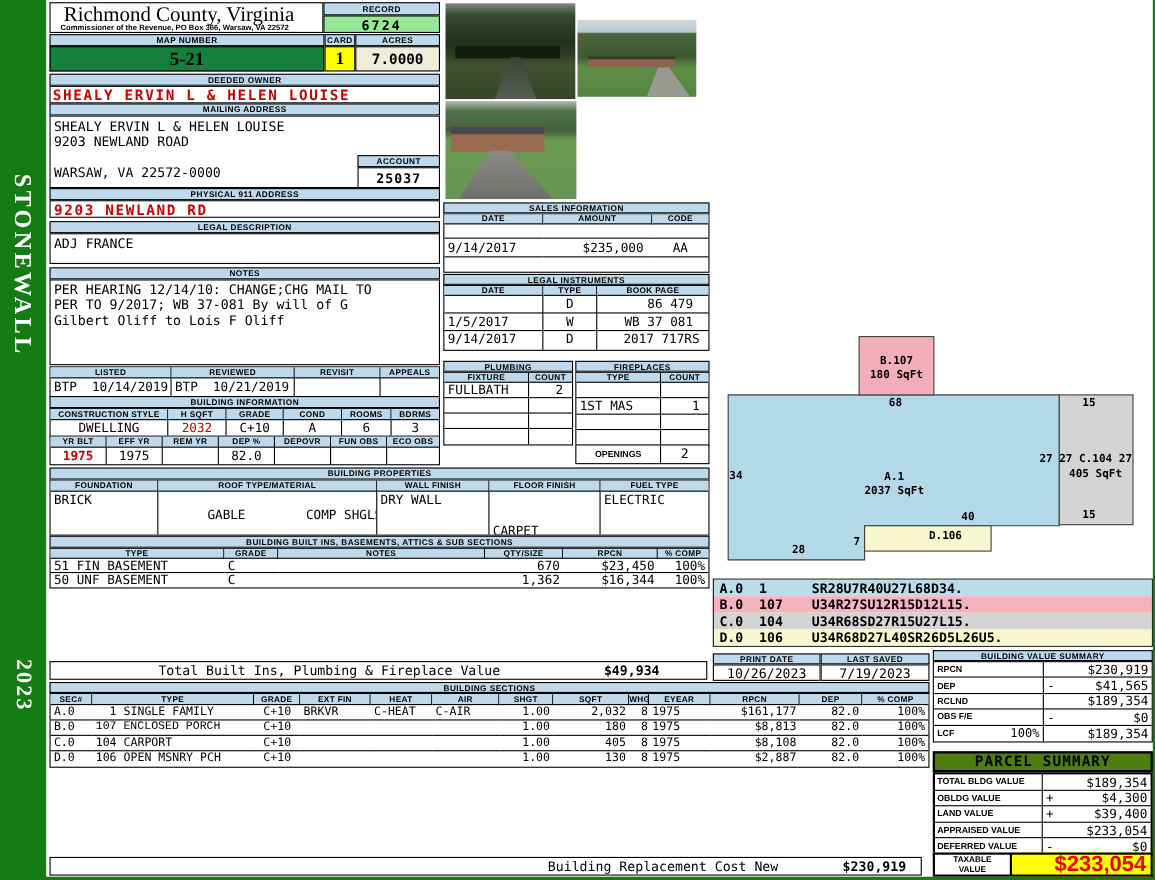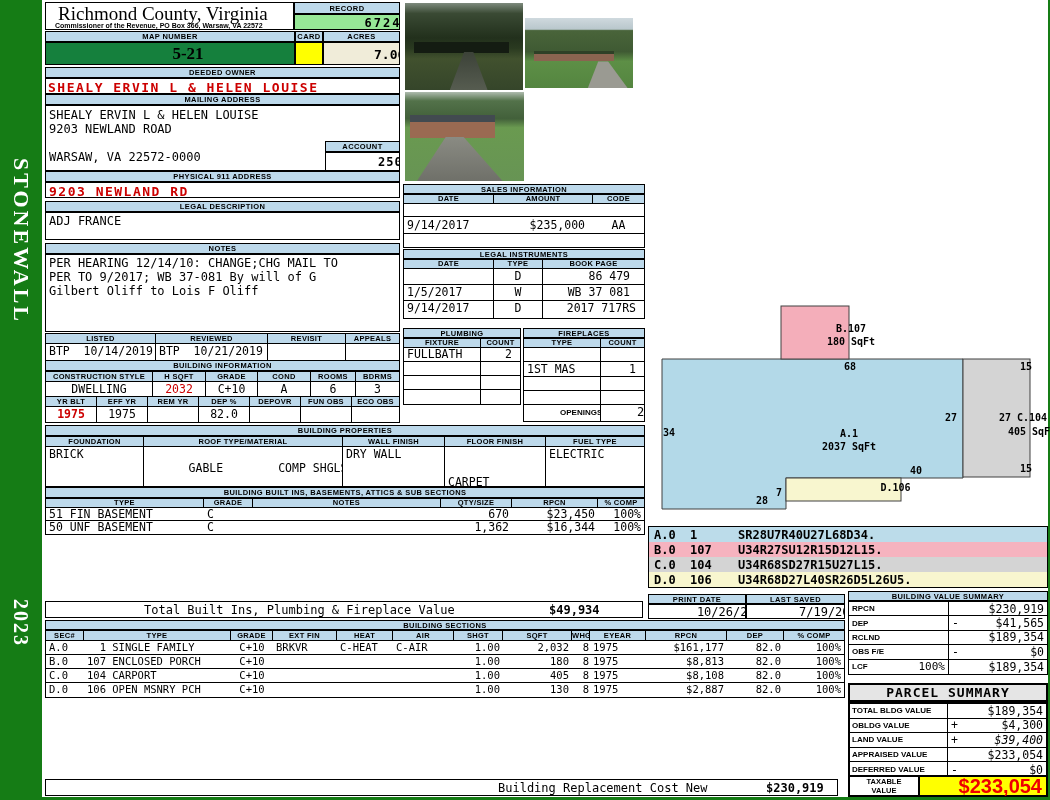--- a/index.html
+++ b/index.html
@@ -6,21 +6,21 @@
   body{width:1050px;height:800px;background:#157c15;position:relative;overflow:hidden;
        font-family:"Liberation Sans",sans-serif;}
   .page{position:absolute;left:42px;top:0;width:1006px;height:797px;background:#fff;}
   .abs{position:absolute;box-sizing:border-box;}
   .bar{position:absolute;box-sizing:border-box;background:#bdd9eb;border:1px solid #000;
        font:bold 7.5px "Liberation Sans",sans-serif;text-align:center;letter-spacing:.4px;overflow:hidden;}
   .bx{position:absolute;box-sizing:border-box;border:1px solid #000;background:#fff;overflow:hidden;}
   .t{position:absolute;font:12px "DejaVu Sans Mono",monospace;white-space:pre;color:#000;}
   .b{font-weight:bold;}
   .rd{color:#cc0000;font-weight:bold;}
-  .ctr{text-align:center;padding-left:36px;}
+  .ctr{text-align:center;}
   .vtext{position:absolute;writing-mode:vertical-rl;color:#fff;
          font-family:"Liberation Serif",serif;font-weight:bold;text-align:center;}
   .g{display:grid;position:absolute;box-sizing:border-box;border:1px solid #000;background:#fff;}
   .g>div{box-sizing:border-box;overflow:hidden;}
   .th{background:#bdd9eb;font:bold 7.5px "Liberation Sans",sans-serif;text-align:center;
       letter-spacing:.3px;border-right:1px solid #000;border-bottom:1px solid #000;line-height:10px;}
   .td{font:11.5px "DejaVu Sans Mono",monospace;white-space:pre;padding:0 3px;
       border-right:1px solid #000;border-bottom:1px solid #000;}
   .nbr{border-right:none !important;}
   .nbb{border-bottom:none !important;}
@@ -353,21 +353,21 @@
     <div class="td nbv" style="font-size:10.5px;">C-AIR</div>
     <div class="td nbv r" style="font-size:10.5px;">1.00</div>
     <div class="td nbv r" style="font-size:10.5px;">2,032</div>
     <div class="td nbv r" style="font-size:10.5px;padding:0 1px;">8</div>
     <div class="td nbv" style="font-size:10.5px;">1975</div>
     <div class="td nbv r" style="font-size:10.5px;">$161,177</div>
     <div class="td nbv r" style="font-size:10.5px;">82.0</div>
     <div class="td nbv r nbr" style="font-size:10.5px;">100%</div>
 
     <div class="td nbv" style="font-size:10.5px;">B.0</div>
-    <div class="td nbv" style="font-size:10.5px;">107 ENCLOSED PORCH</div>
+    <div class="td nbv" style="font-size:10.5px;font-family:Liberation Mono, monospace;">107 ENCLOSED PORCH</div>
     <div class="td nbv ctr" style="font-size:10.5px;">C+10</div>
     <div class="td nbv" style="font-size:10.5px;"></div>
     <div class="td nbv" style="font-size:10.5px;"></div>
     <div class="td nbv" style="font-size:10.5px;"></div>
     <div class="td nbv r" style="font-size:10.5px;">1.00</div>
     <div class="td nbv r" style="font-size:10.5px;">180</div>
     <div class="td nbv r" style="font-size:10.5px;padding:0 1px;">8</div>
     <div class="td nbv" style="font-size:10.5px;">1975</div>
     <div class="td nbv r" style="font-size:10.5px;">$8,813</div>
     <div class="td nbv r" style="font-size:10.5px;">82.0</div>
@@ -395,29 +395,29 @@
     <div class="td nbv nbb" style="font-size:10.5px;"></div>
     <div class="td nbv r nbb" style="font-size:10.5px;">1.00</div>
     <div class="td nbv r nbb" style="font-size:10.5px;">130</div>
     <div class="td nbv r nbb" style="font-size:10.5px;padding:0 1px;">8</div>
     <div class="td nbv nbb" style="font-size:10.5px;">1975</div>
     <div class="td nbv r nbb" style="font-size:10.5px;">$2,887</div>
     <div class="td nbv r nbb" style="font-size:10.5px;">82.0</div>
     <div class="td nbv r nbb nbr" style="font-size:10.5px;">100%</div>
   </div>
 
-  <div class="abs" style="left:806px;top:683px;width:200px;height:19px;background:#e5e5e5;border:2px solid #000;
+  <div class="abs" style="left:806px;top:683px;width:200px;height:19px;background:#4d7c0f;border:2px solid #000;
               font:bold 13px 'DejaVu Sans Mono',monospace;text-align:center;line-height:15px;letter-spacing:1px;">PARCEL SUMMARY</div>
   <div class="g" style="left:806px;top:702px;width:200px;grid-template-columns:98px 98px;grid-auto-rows:14.6px;border-width:2px;">
     <div class="flx td" style="font:bold 8px 'Liberation Sans',sans-serif;padding:0 2px;">TOTAL BLDG VALUE</div>
     <div class="flx td nbr" style="padding:0 3px;"><span></span><span class="r" style="flex:1;">$189,354</span></div>
     <div class="flx td" style="font:bold 8px 'Liberation Sans',sans-serif;padding:0 2px;">OBLDG VALUE</div>
     <div class="flx td nbr" style="padding:0 3px;"><span>+</span><span class="r" style="flex:1;">$4,300</span></div>
     <div class="flx td" style="font:bold 8px 'Liberation Sans',sans-serif;padding:0 2px;">LAND VALUE</div>
-    <div class="flx td nbr" style="padding:0 3px;"><span>+</span><span class="r" style="flex:1;font-style:italic;">$39,400</span></div>
+    <div class="flx td nbr" style="padding:0 3px;"><span>+</span><span class="r" style="flex:1;">$39,400</span></div>
     <div class="flx td" style="font:bold 8px 'Liberation Sans',sans-serif;padding:0 2px;">APPRAISED VALUE</div>
     <div class="flx td nbr" style="padding:0 3px;"><span></span><span class="r" style="flex:1;">$233,054</span></div>
     <div class="flx td nbb" style="font:bold 8px 'Liberation Sans',sans-serif;padding:0 2px;">DEFERRED VALUE</div>
     <div class="flx td nbb nbr" style="padding:0 3px;"><span>-</span><span class="r" style="flex:1;">$0</span></div>
   </div>
   <div class="abs" style="left:806px;top:775px;width:72px;height:22px;border:2px solid #000;background:#fff;
               font:bold 7.5px 'Liberation Sans',sans-serif;text-align:center;display:flex;align-items:center;justify-content:center;">
     <span style="white-space:normal;width:50px;">TAXABLE VALUE</span>
   </div>
   <div class="abs" style="left:878px;top:775px;width:128px;height:22px;border:2px solid #000;border-left:none;background:#ffff00;

